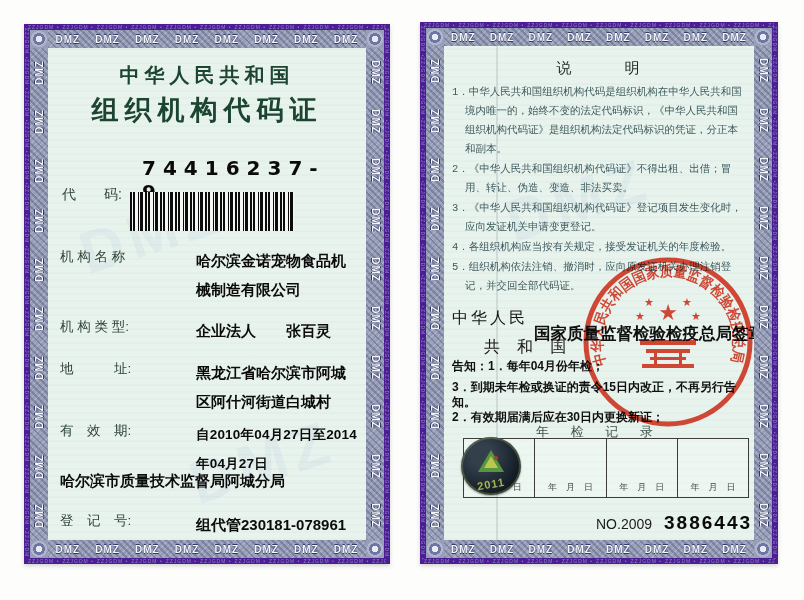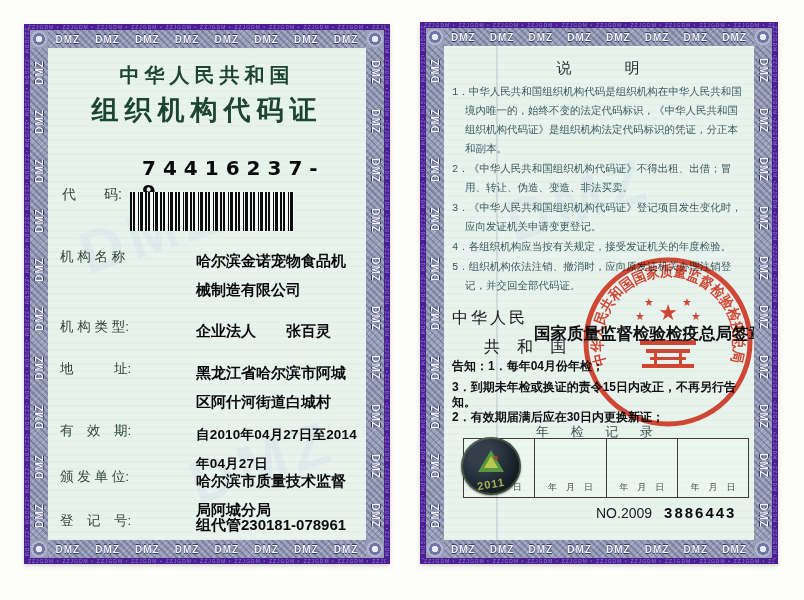--- a/index.html
+++ b/index.html
@@ -77,21 +77,21 @@
   .notice-b{position:absolute;top:363px;left:8px;font-size:12px;font-weight:bold;color:#101010;}
   .annual-title{position:absolute;top:377px;left:0;right:0;text-align:center;font-size:13px;
                 letter-spacing:9px;color:#41544d;}
   .check-table{position:absolute;top:392px;left:19px;width:284px;height:58px;
                border:1.5px solid #3c3c3c;display:flex;background:rgba(255,255,255,.25);}
   .check-cell{flex:1;display:flex;align-items:flex-end;justify-content:center;
               padding-bottom:3px;font-size:9px;color:#44504a;border-left:1px solid #3c3c3c;}
   .check-cell:first-child{border-left:none;}
   .serial{position:absolute;top:458px;left:152px;display:flex;align-items:baseline;gap:12px;}
   .serial .pre{font-size:14px;color:#1c1c1c;}
-  .serial .num{font-size:15px;font-weight:bold;color:#0a0a0a;letter-spacing:2px;}
+  .serial .num{font-size:19px;font-weight:bold;color:#0a0a0a;letter-spacing:2px;margin-top:8px;}
   .crease{position:absolute;top:0;bottom:0;left:52px;width:2px;background:rgba(50,50,85,.12);}
 
   .seal{position:absolute;top:208px;left:136px;mix-blend-mode:multiply;opacity:.92;}
   .holo{position:absolute;top:391px;left:17px;width:60px;height:58px;border-radius:50%;
         background:radial-gradient(circle at 35% 32%, #33404c 0 20%, #101820 75%);
         box-shadow:inset 0 0 0 2px rgba(160,180,95,.30), 0 1px 2px rgba(0,0,0,.4);z-index:3;}
   .holo svg{position:absolute;top:11px;left:13px;}
   .holo .year{position:absolute;bottom:5px;left:0;right:0;text-align:center;color:#a8b351;
               font-size:11px;font-weight:bold;letter-spacing:1px;transform:rotate(-10deg);}
 </style>
@@ -177,21 +177,20 @@
       </div>
       <div class="lrow" style="top:268px;">
         <span class="lab">机 构 类 型:</span>
         <span class="val">企业法人　　张百灵</span>
       </div>
       <div class="lrow small" style="top:372px;">
         <span class="lab">有　效　期:</span>
         <span class="val">自2010年04月27日至2014年04月27日</span>
       </div>
       <div class="lrow" style="top:418px;">
-        <span class="lab">颁 发 单 位:</span>
         <span class="val">哈尔滨市质量技术监督局阿城分局</span>
       </div>
       <div class="lrow" style="top:462px;">
         <span class="lab">登　记　号:</span>
         <span class="val">组代管230181-078961</span>
       </div>
     </div>
   </div>
 
   <div class="page" style="left:420px;top:22px;width:358px;height:542px;">

